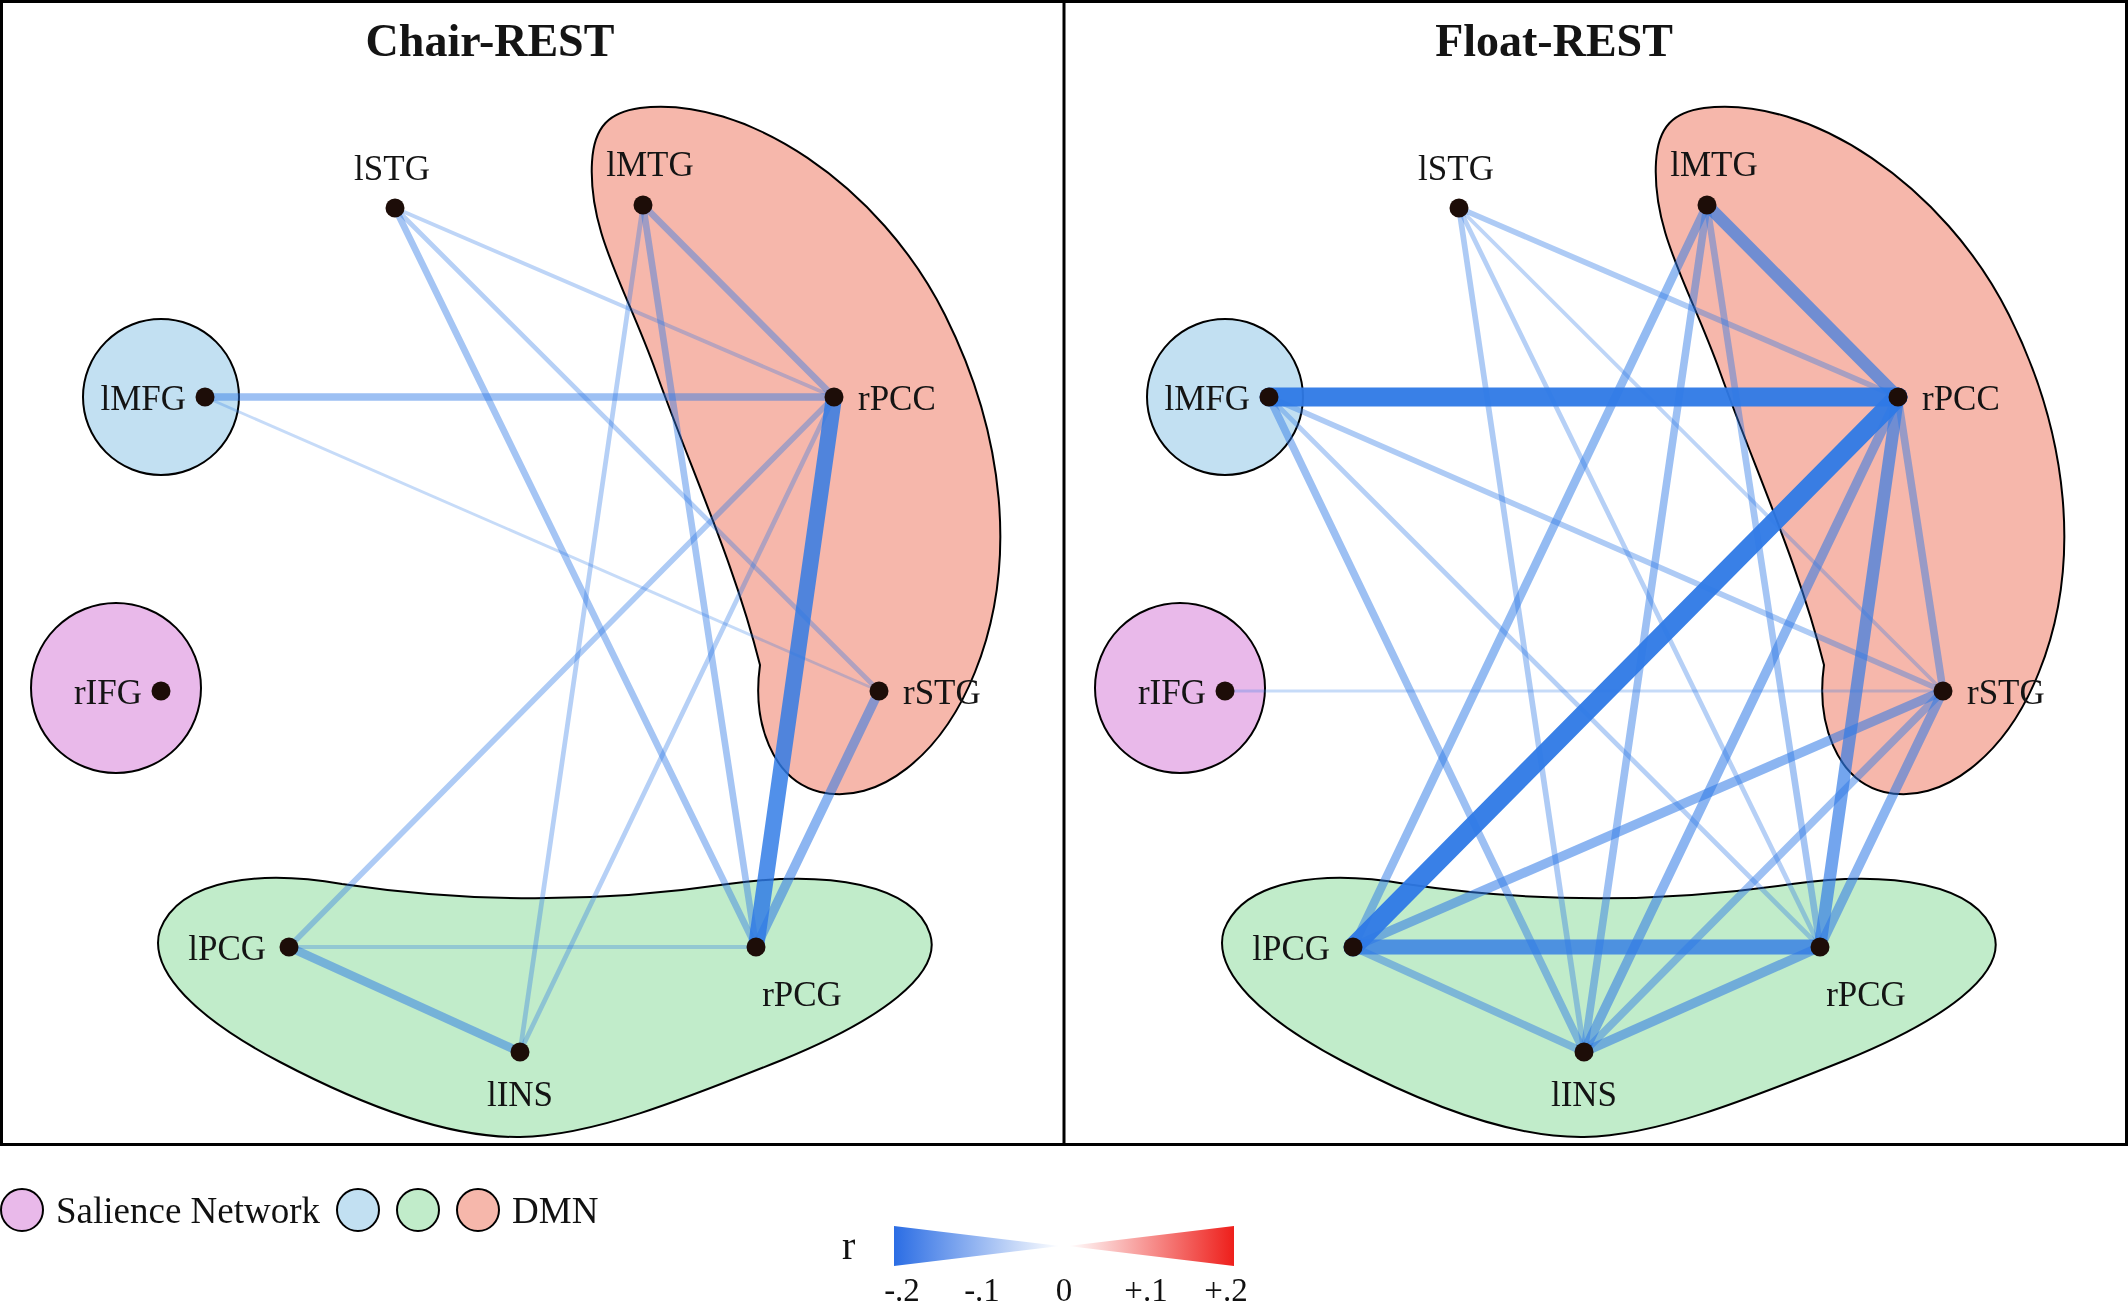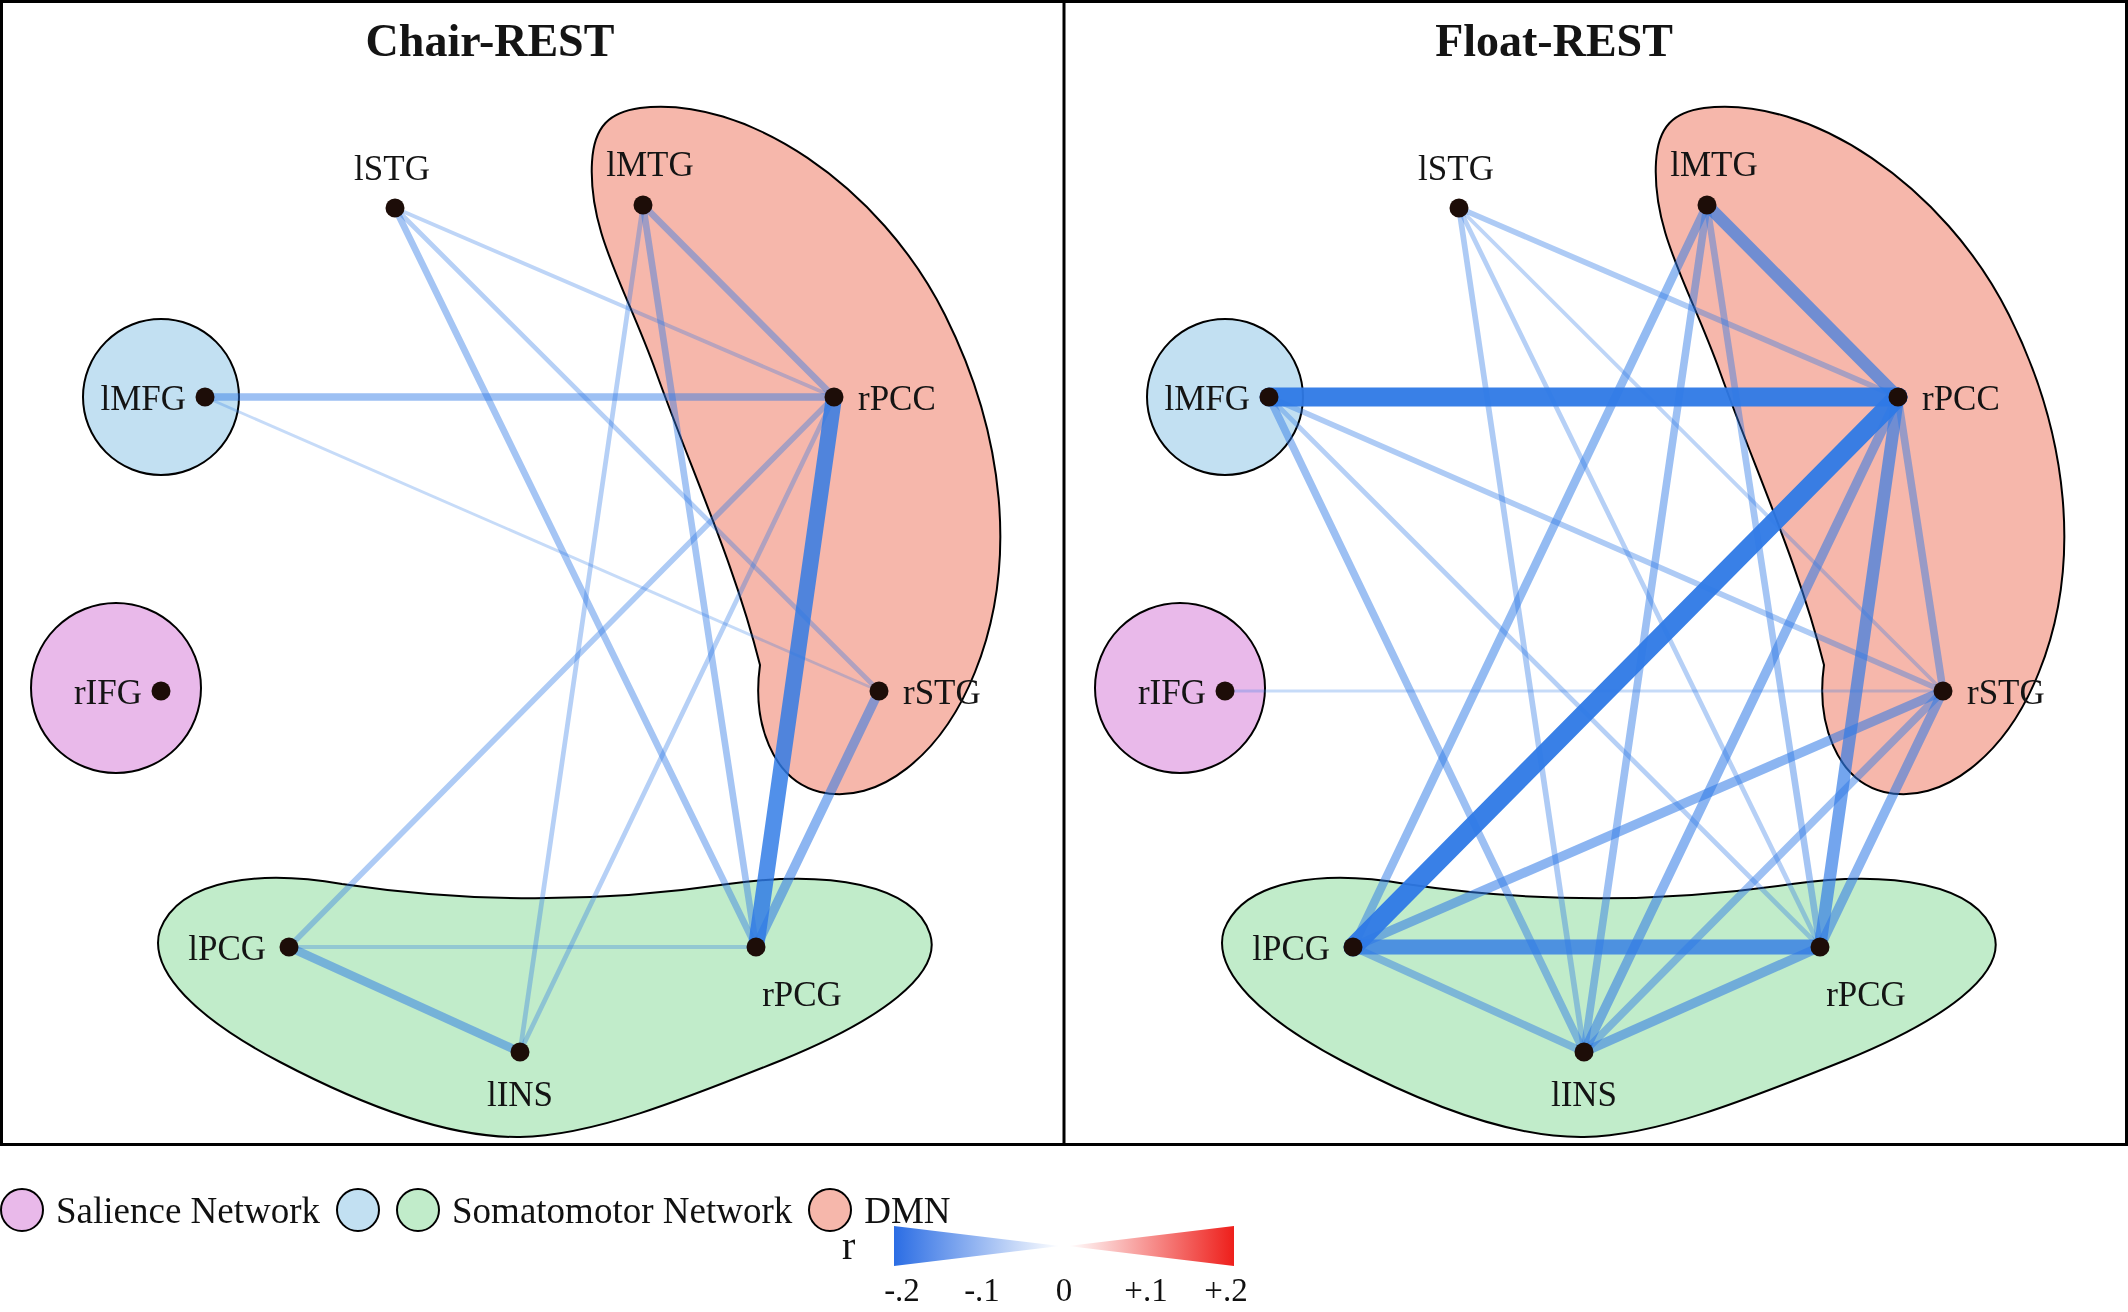--- a/index.html
+++ b/index.html
@@ -122,21 +122,20 @@
   <div class="legend">
     <div class="legend-item">
       <span class="swatch" style="background: rgb(233, 185, 234);"></span>
       <span>Salience Network</span>
     </div>
     <div class="legend-item">
       <span class="swatch" style="background: rgb(194, 224, 242);"></span>
     </div>
     <div class="legend-item">
       <span class="swatch" style="background: rgb(193, 236, 202);"></span>
-      <span>Somatomotor Network</span>
     </div>
     <div class="legend-item">
       <span class="swatch" style="background: rgb(246, 183, 171);"></span>
       <span>DMN</span>
     </div>
   </div>
 
   <span class="r-label">r</span>
 
   <svg class="bowtie-svg" width="340" height="52" viewBox="0 0 340 52">

